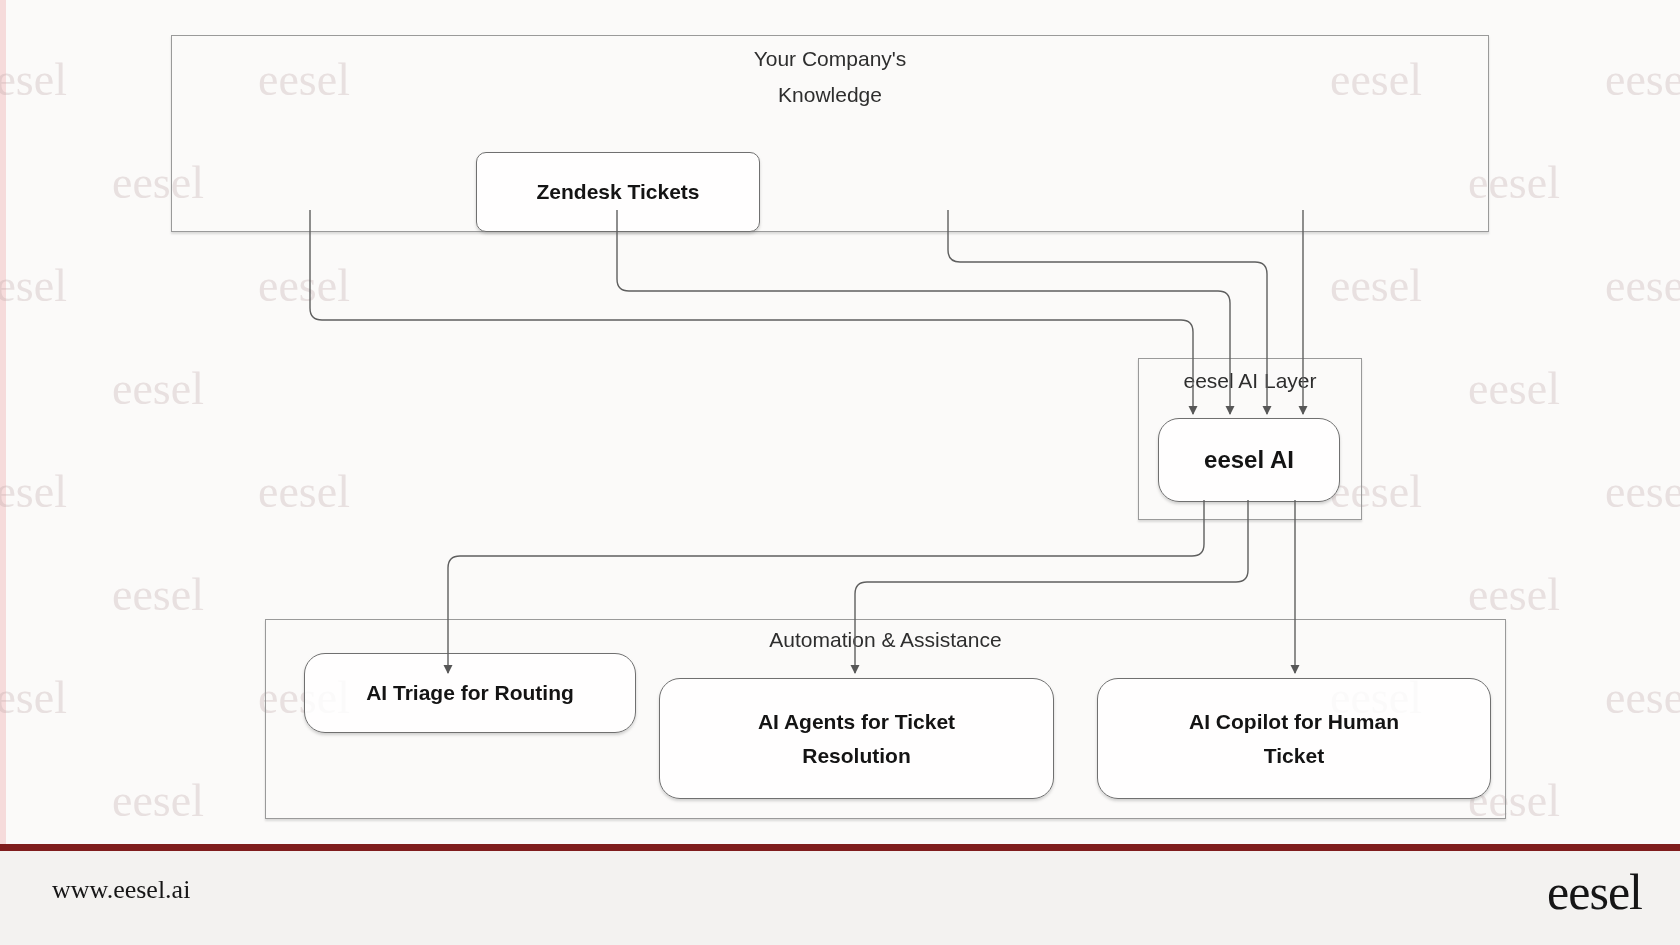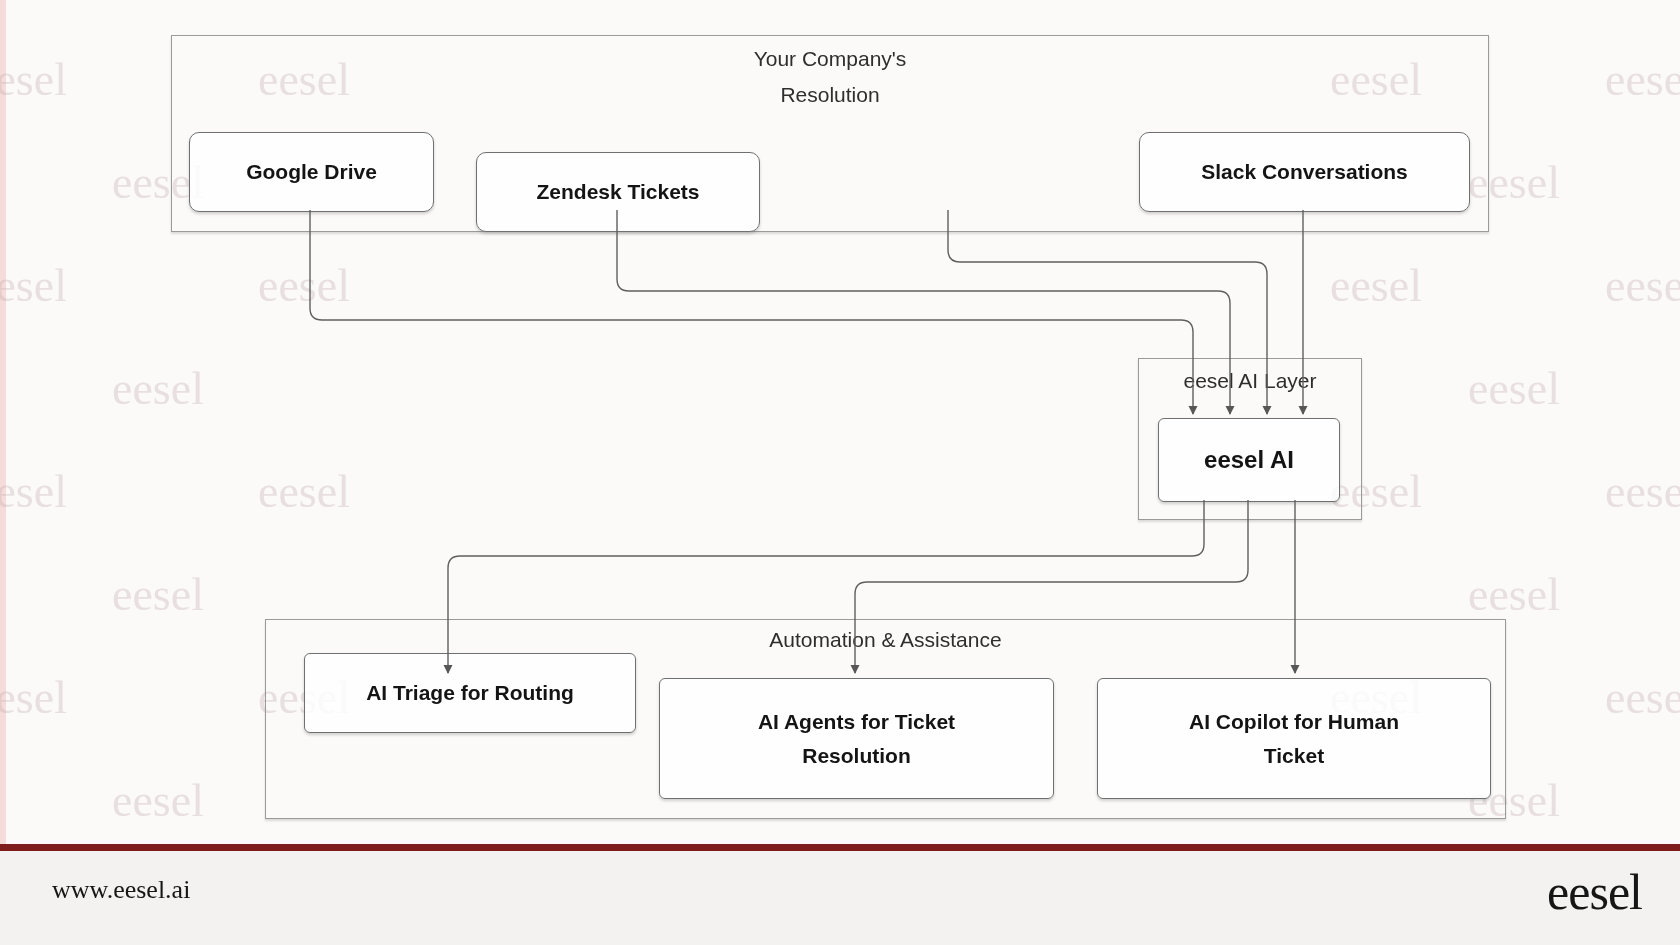--- a/index.html
+++ b/index.html
@@ -29,21 +29,21 @@
   .group-title.wrap{left:50%;transform:translateX(-50%);max-width:170px;}
   
   .node{
     position:absolute;z-index:2;
     border:1.4px solid #707070;border-radius:10px;
     background:rgba(255,255,255,0.82);
     box-shadow:0 2px 3px rgba(110,110,110,0.30);
     display:flex;align-items:center;justify-content:center;text-align:center;
     font-weight:bold;font-size:21px;color:#141414;line-height:34px;
   }
-  .node.big{border-radius:6px;}
+  .node.big{border-radius:21px;}
   .node .lbl{display:block;}
   .node .lbl.narrow{max-width:240px;}
   #edge-layer{position:absolute;left:0;top:0;z-index:3;pointer-events:none;}
   
   .footer{
     position:absolute;left:0;right:0;bottom:0;height:94px;z-index:4;
     background:#f3f2f0;border-top:7px solid #7f1d1d;
   }
   .footer-url{
     position:absolute;left:52px;top:24px;
@@ -81,30 +81,24 @@
       <span class="wm" style="left: 1468px; top: 572px;">eesel</span>
       <span class="wm" style="left: -25px; top: 675px;">eesel</span>
       <span class="wm" style="left: 258px; top: 675px;">eesel</span>
       <span class="wm" style="left: 1330px; top: 675px;">eesel</span>
       <span class="wm" style="left: 1605px; top: 675px;">eesel</span>
       <span class="wm" style="left: 112px; top: 778px;">eesel</span>
       <span class="wm" style="left: 1468px; top: 778px;">eesel</span>
     </div>
 
   <div class="group" style="left:171px;top:35px;width:1316px;height:195px;">
-    <div class="group-title wrap" style="top:5px;">Your Company's Resolution</div>
-  </div>
-  <div class="node" style="left:189px;top:132px;width:243px;height:78px;">
-    <span class="lbl">Google Drive</span>
+    <div class="group-title wrap" style="top:5px;">Your Company's Knowledge</div>
   </div>
   <div class="node" style="left:476px;top:132px;width:282px;height:78px;margin-top:20px;">
     <span class="lbl">Zendesk Tickets</span>
-  </div>
-  <div class="node" style="left:1139px;top:132px;width:329px;height:78px;">
-    <span class="lbl">Slack Conversations</span>
   </div>
 
   <div class="group" style="left:1138px;top:358px;width:222px;height:160px;">
     <div class="group-title" style="top:4px;">eesel AI Layer</div>
   </div>
   <div class="node big" style="left:1158px;top:418px;width:180px;height:82px;font-size:24px;">
     <span class="lbl">eesel AI</span>
   </div>
 
   <div class="group" style="left:265px;top:619px;width:1239px;height:198px;">

